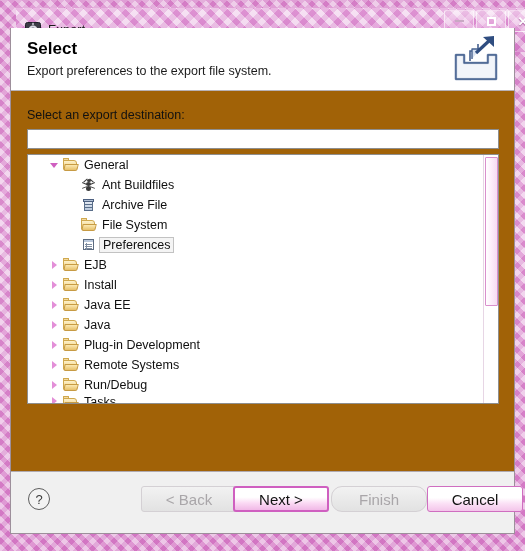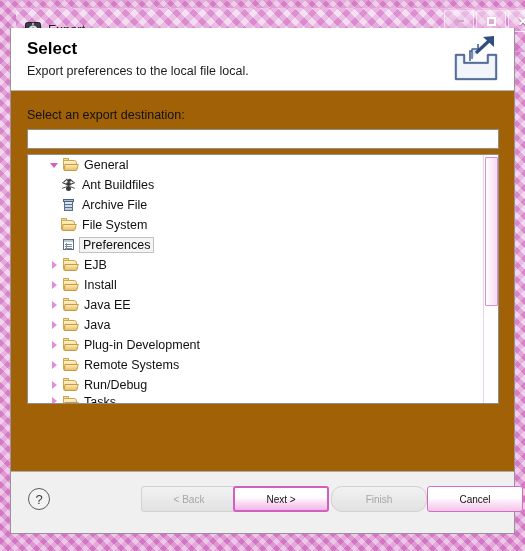--- a/index.html
+++ b/index.html
@@ -151,21 +151,21 @@
   }
   .tw-down {
     width: 0; height: 0;
     border-top: 5px solid #cf5fc0;
     border-left: 4px solid transparent;
     border-right: 4px solid transparent;
   }
   .row .ico { width: 18px; height: 16px; flex: 0 0 auto; position: relative; margin-right: 3px; }
   .row .lbl { padding-left: 1px; }
   .row.indent-0 { padding-left: 18px; }
-  .row.indent-1 { padding-left: 16px; }
+  .row.indent-1 { padding-left: 36px; }
   .row.selected .lbl {
     background: #f4f4f4;
     border: 1px solid #c2c2c2;
     margin: -1px -2px;
     padding: 0px 3px;
   }
   .row.clipped { height: 11px; overflow: hidden; align-items: flex-start; }
   .row.clipped .ico, .row.clipped .twisty { height: 11px; }
 
   
@@ -277,21 +277,21 @@
     box-sizing: border-box;
     display: flex; align-items: center; justify-content: center;
     font-size: 13px; color: #3c3c3c;
     background: #f3f3f3;
   }
   .btn {
     position: absolute; top: 14px;
     width: 96px; height: 26px;
     box-sizing: border-box;
     display: flex; align-items: center; justify-content: center;
-    font-size: 10px;
+    font-size: 15px;
     font-family: "Liberation Sans", sans-serif;
     border-radius: 3px;
   }
   .btn.disabled {
     background: linear-gradient(180deg,#f2f2f2,#e2e2e2);
     border: 1px solid #d4d0d4;
     color: #a9a6a9;
   }
   .btn.enabled {
     background: linear-gradient(180deg,#ffffff 0%, #ffffff 45%, #fbdff5 70%, #f3c5ea 100%);
@@ -339,21 +339,21 @@
       <div class="win-btn">
         <span class="glyph-close">✕</span>
       </div>
     </div>
   </div>
 
   <div id="client">
 
     <div id="banner">
       <div id="banner-title">Select</div>
-      <div id="banner-desc">Export preferences to the local file local.</div>
+      <div id="banner-desc">Export preferences to the export file system.</div>
       <div id="banner-icon">
         <svg width="52" height="50" viewBox="0 0 52 50">
           <path d="M6 20 L6 44 L46 44 L46 20 L38 20 L38 28 L14 28 L14 20 Z" fill="none" stroke="#7b90b4" stroke-width="2.6" stroke-linejoin="round"></path>
           <path d="M6 20 L6 44 L46 44 L46 20 L38 20 L38 28 L14 28 L14 20 Z" fill="#eef2f8" fill-opacity="0.75" stroke="#46618f" stroke-width="1.4" stroke-linejoin="round"></path>
           <path d="M20 26 L20 16 L28 16 L28 9" fill="none" stroke="#46618f" stroke-width="1.6"></path>
           <path d="M22 24 L22 14 L30 14" fill="#dbe4f2" stroke="#46618f" stroke-width="1.4" stroke-linejoin="round"></path>
           <line x1="26" y1="18" x2="41" y2="4" stroke="#2f4d80" stroke-width="3.2"></line>
           <polygon points="44,1 44,12 33,2" fill="#2f4d80"></polygon>
         </svg>
       </div>

